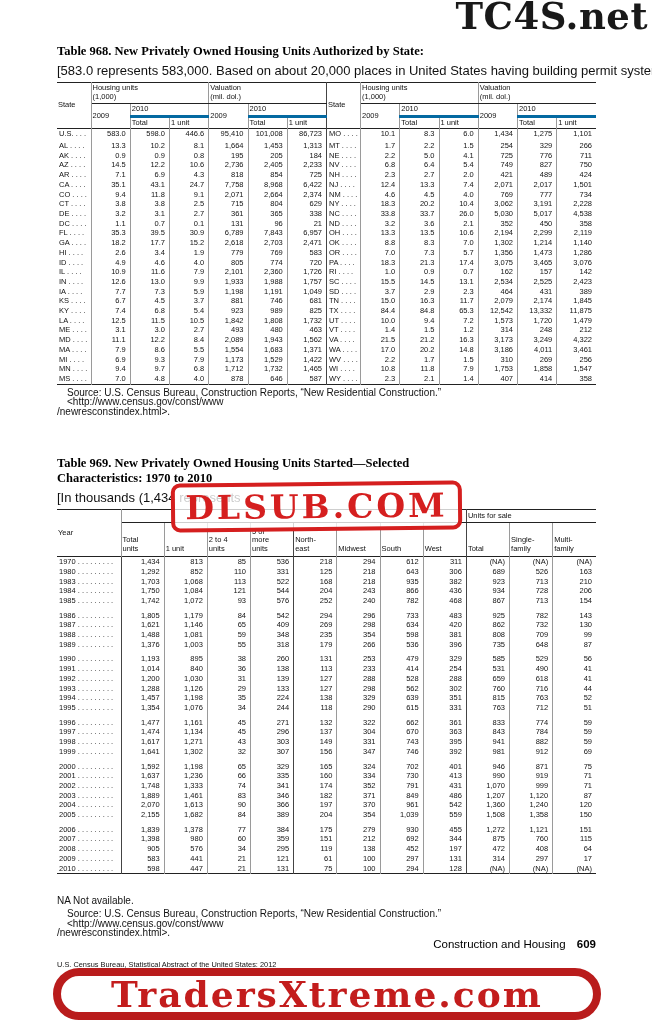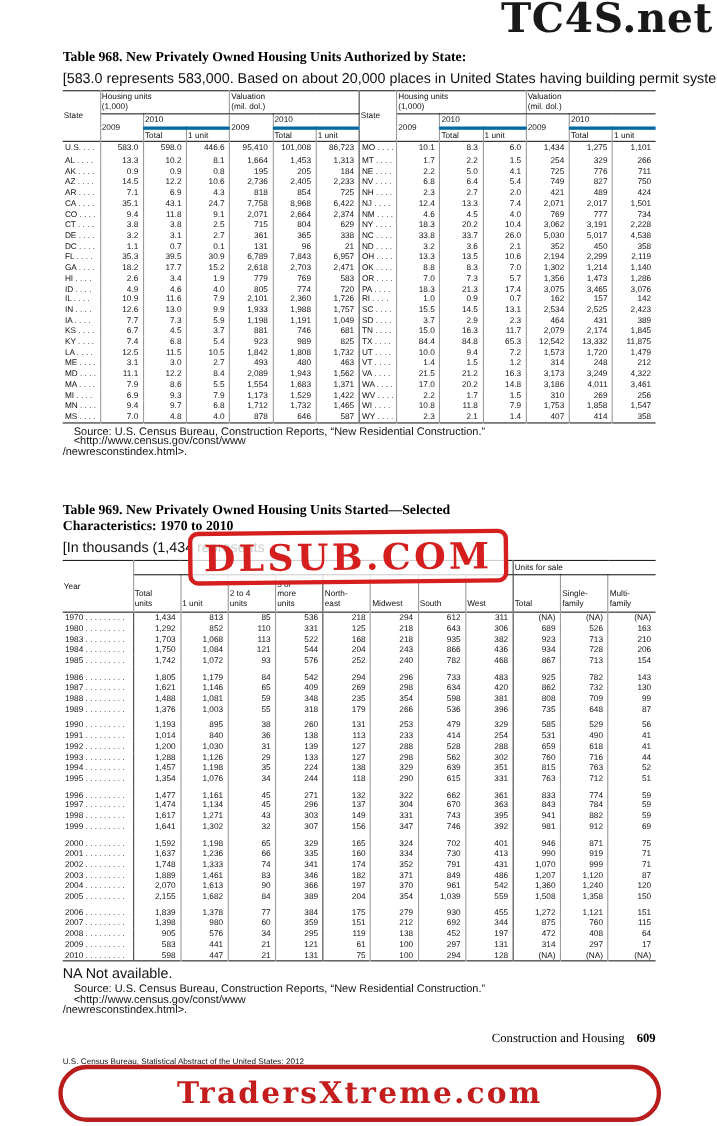--- a/index.html
+++ b/index.html
@@ -38,36 +38,36 @@
   .t969 thead tr.r2 th{vertical-align:bottom;height:34px;padding-bottom:2px}
   .t969 .th-year{vertical-align:middle}
   .t969 .th-span{border-bottom:1px solid #222;vertical-align:bottom;height:13px}
   .t969 .th-cover{border-bottom:1px solid #222;border-right:1px solid #444}
   .t969 tbody td:nth-child(1){border-right:1px solid #444}
   .t969 tbody td:nth-child(5),.t969 tbody td:nth-child(9){border-right:1px solid #444}
   .t969 tbody.gap tr:first-child td{padding-top:5px}
 
   .src{font-size:10px;line-height:9.5px;margin-top:3px}
   .src .l1{padding-left:10px}
-  .na-note{font-size:13px;margin-top:3px}
-
-  .footer-right{position:absolute;top:938px;right:56px;font-family:Liberation Serif, serif;
+  .na-note{font-size:10px;margin-top:21px}
+
+  .footer-right{position:absolute;top:938px;right:56px;font-family:Liberation Sans, sans-serif;
                 font-size:11.5px;color:#000}
   .footer-right .pg{font-weight:bold;margin-left:8px}
   .footer-left{position:absolute;top:960px;left:57px;font-size:7.4px}
 
   .wm-top{position:absolute;top:-6px;right:4px;z-index:9;color:#191919;
           font-family:"DejaVu Serif",serif;font-weight:bold;font-size:37px;letter-spacing:.5px}
   .stamp{position:absolute;z-index:10;font-family:"DejaVu Serif",serif;font-weight:bold;
          display:flex;align-items:center;justify-content:center;text-align:center}
   .stamp-mid{left:171px;top:482px;width:291px;height:49px;color:#d51f1f;border:4px solid #d51f1f;
              border-radius:9px;font-size:33px;letter-spacing:3px;background:rgba(255,255,255,.78);
              transform:rotate(-.6deg)}
-  .stamp-bot{left:53px;top:968px;width:548px;height:52px;color:#c31d1d;border:4px solid #b91c1c;
-             border-radius:26px;font-size:27px;letter-spacing:2px;background:rgba(255,255,255,.6)}
+  .stamp-bot{left:53px;top:968px;width:548px;height:52px;color:#c31d1d;border:8px solid #b91c1c;
+             border-radius:26px;font-size:36px;letter-spacing:2px;background:rgba(255,255,255,.6)}
 </style>
 </head>
 <body>
 
 <div class="wm-top">TC4S.net</div>
 
 <div class="content">
 
   <div class="title t968-title">
     <div>Table 968. New Privately Owned Housing Units Authorized by State:</div>

